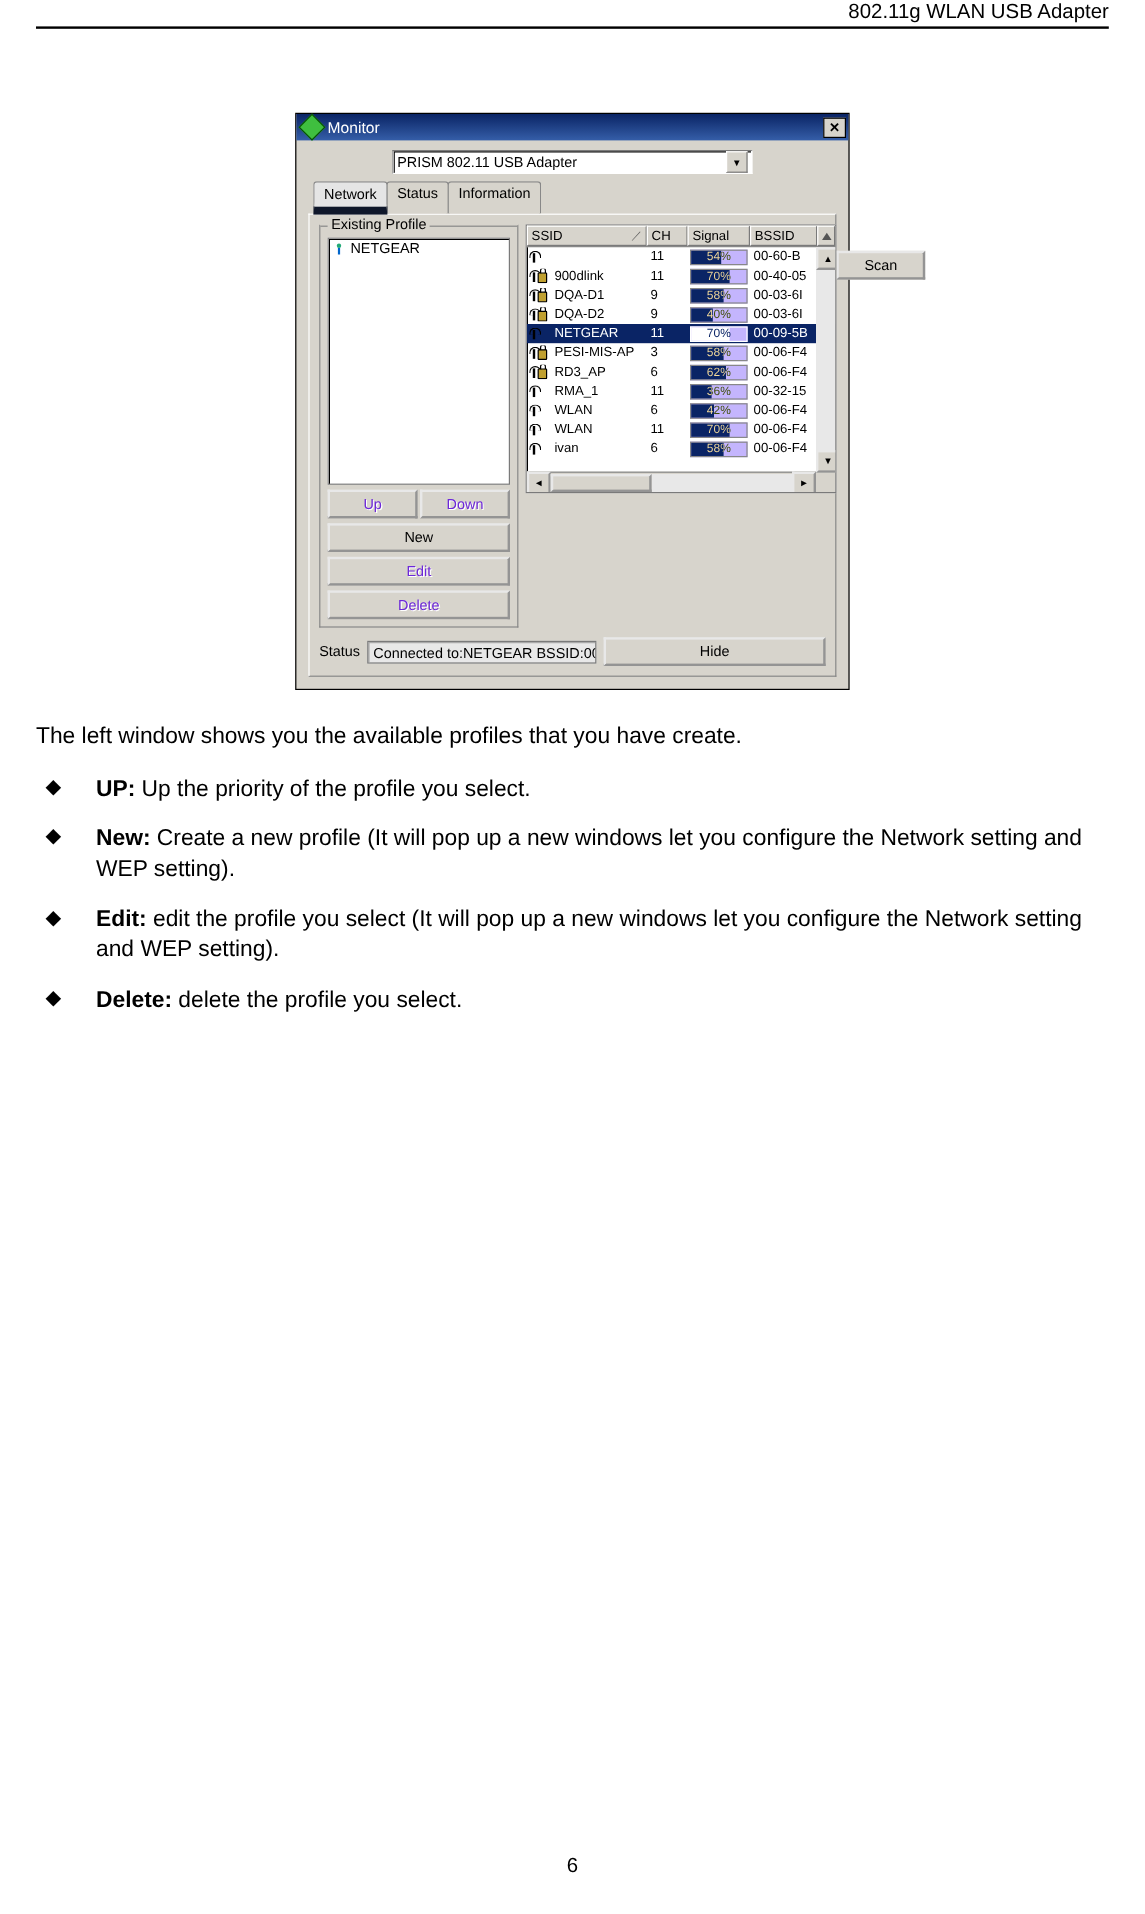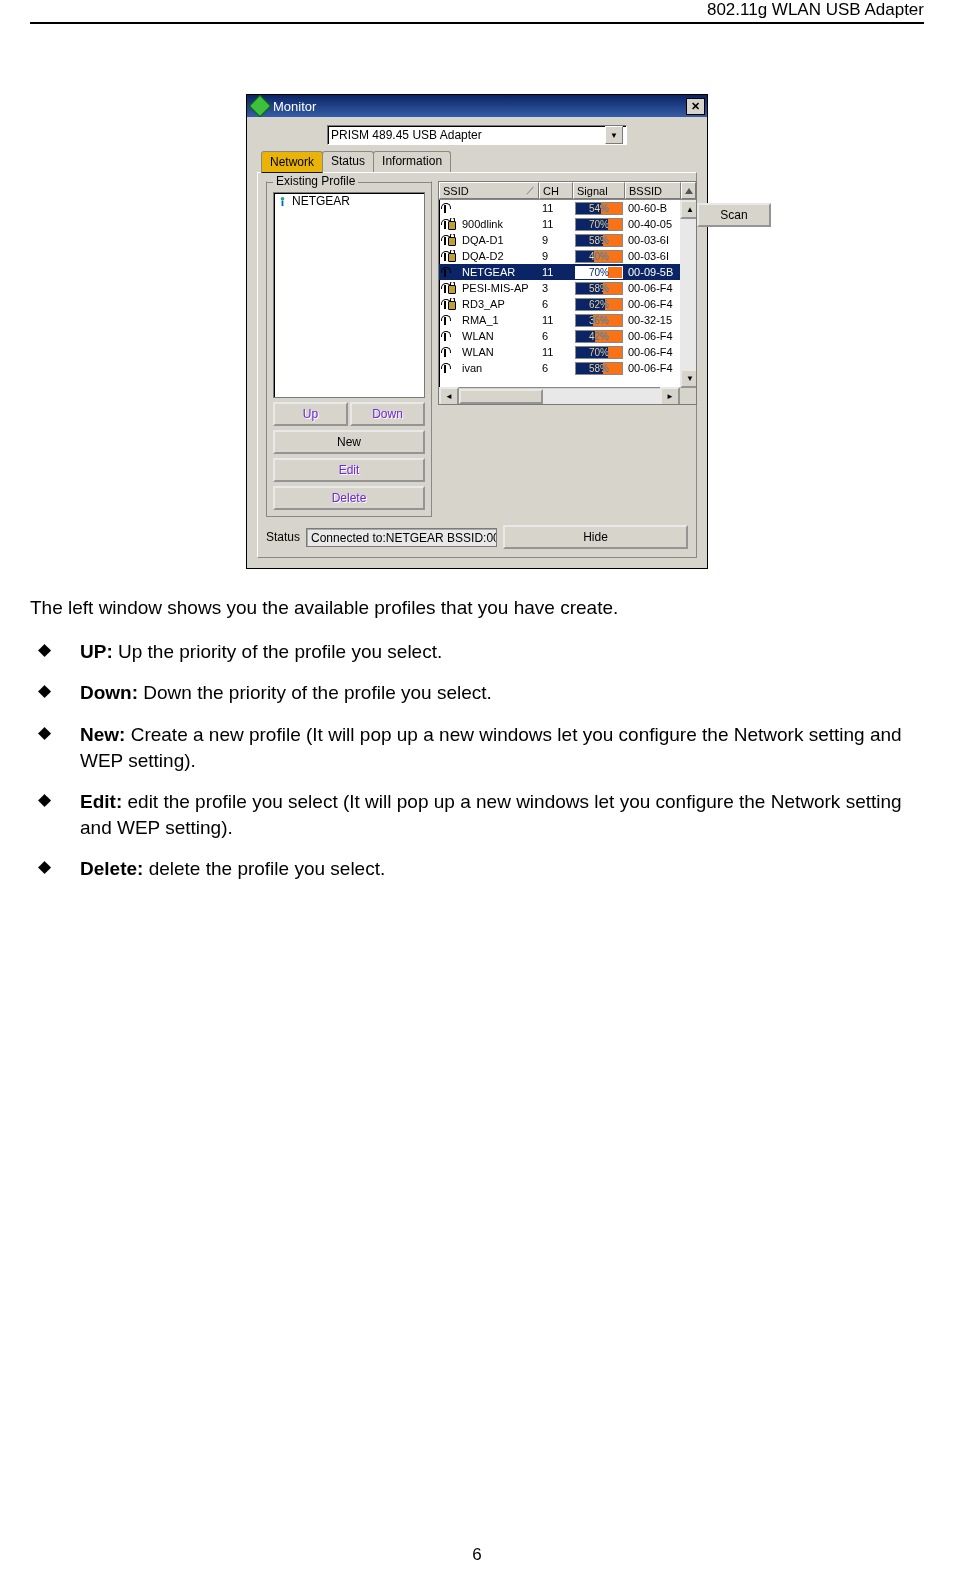--- a/index.html
+++ b/index.html
@@ -13,21 +13,21 @@
 .titlebar-icon{width:14px;height:14px;background:#3fbf3f;border:1px solid #064f06;transform:rotate(45deg);margin:0 5px 0 3px}
 .titlebar-text{flex:1;font-weight:400;font-size:13px}
 .close-btn{width:17px;height:15px;background:#d7d4cc;border:1px solid #000;display:flex;align-items:center;justify-content:center;font-family:Arial;font-weight:700;font-size:11px;color:#000}
 .win-body{padding:8px 10px 10px 10px}
 .dd{display:flex;justify-content:center;margin-bottom:6px}
 .dd select,.dd-box{width:300px;height:20px;background:#fff;border:1px solid #7a7a7a;border-right-color:#fff;border-bottom-color:#fff;box-shadow:inset 1px 1px 0 #000;font-size:12px;padding:1px 3px;box-sizing:border-box;position:relative}
 .dd-box{display:flex;align-items:center;justify-content:space-between}
 .dd-arrow{width:16px;height:16px;background:#d7d4cc;border:1px solid #fff;border-right-color:#7a7a7a;border-bottom-color:#7a7a7a;display:flex;align-items:center;justify-content:center;font-size:8px}
 .tabs{display:flex;margin-left:4px}
 .tab{padding:2px 8px;border:1px solid #888;border-bottom:none;background:#d7d4cc;border-radius:3px 3px 0 0;margin-right:-1px;font-size:12px;position:relative}
-.tab.active{background:#eab308;z-index:2;border-bottom:1px solid #0f172a;margin-bottom:-1px;padding:3px 8px}
+.tab.active{background:#e5e5e5;z-index:2;border-bottom:7px solid #0f172a;margin-bottom:-1px;padding:3px 8px}
 .tab-pane{border:1px solid #888;border-top-color:#fff;border-left-color:#fff;padding:8px;background:#d7d4cc}
 .row1{display:flex;gap:6px}
 .groupbox{border:1px solid #888;border-top-color:#fff0;position:relative;padding:10px 6px 6px 6px;flex:0 0 152px}
 .groupbox-label{position:absolute;top:-8px;left:6px;background:#d7d4cc;padding:0 3px;font-size:12px}
 .groupbox::before{content:"";position:absolute;top:0;left:0;right:0;border-top:1px solid #888}
 .profile-list{height:204px;background:#fff;border:1px solid #7a7a7a;box-shadow:inset 1px 1px 0 #000;overflow:hidden;font-size:12px}
 .profile-item{display:flex;align-items:center;padding:1px 3px;gap:4px}
 .sig-icon{width:11px;height:11px}
 .ant{width:6px;height:10px;position:relative;display:inline-block}
 .ant::before{content:"";position:absolute;left:2px;top:2px;width:2px;height:8px;background:#000}
@@ -48,21 +48,21 @@
 .th.sortbtn{width:15px;justify-content:center;padding:0}
 .sort-tri{width:0;height:0;border-left:4px solid transparent;border-right:4px solid transparent;border-bottom:6px solid #555}
 .tbody{font-size:11px;overflow:hidden}
 .tr{display:flex;height:16px;align-items:center}
 .tr.sel{background:#0a2465;color:#fff}
 .td{box-sizing:border-box;padding:0 3px;overflow:hidden;white-space:nowrap}
 .td.ic{width:20px;display:flex;align-items:center;gap:1px;padding-left:3px}
 .td.ssid{width:80px}
 .td.ch{width:34px}
 .td.sig{width:52px;position:relative;padding:1px 2px}
-.sigbar-bg{height:13px;background:#f97316;border:1px solid #888;position:relative;box-sizing:border-box}
+.sigbar-bg{height:13px;background:#c4b5fd;border:1px solid #888;position:relative;box-sizing:border-box}
 .sigbar-fill{position:absolute;top:0;bottom:0;left:0;background:#0a2465}
 .sigbar-txt{position:absolute;top:0;left:0;right:0;bottom:0;display:flex;align-items:center;justify-content:center;font-size:10px;color:#000;mix-blend-mode:difference;filter:invert(1)}
 .tr.sel .sigbar-fill{background:#fff}
 .tr.sel .sigbar-bg{border-color:#fff}
 .tr.sel .sigbar-txt{mix-blend-mode:normal;filter:none;color:#0a2465}
 .td.bssid{width:60px}
 .hscroll{position:absolute;left:0;right:16px;bottom:0;height:16px;background:#d7d4cc;border-top:1px solid #888;display:flex;align-items:center}
 .hs-btn{width:16px;height:15px;background:#d7d4cc;border:2px outset #e8e8e8;display:flex;align-items:center;justify-content:center;font-size:8px}
 .hs-track{flex:1;background:#e8e8e8;height:15px;position:relative}
 .hs-thumb{position:absolute;left:0;width:80px;top:0;bottom:0;background:#d7d4cc;border:2px outset #e8e8e8}
@@ -90,21 +90,21 @@
   <div class="scr-wrap">
     <div class="win">
       <div class="titlebar">
         <div class="titlebar-icon"></div>
         <div class="titlebar-text">Monitor</div>
         <div class="close-btn">✕</div>
       </div>
       <div class="win-body">
         <div class="dd">
           <div class="dd-box">
-            <span>PRISM 489.45 USB Adapter</span>
+            <span>PRISM 802.11 USB Adapter</span>
             <span class="dd-arrow">▼</span>
           </div>
         </div>
 
         <div class="tabs">
           <div class="tab active">Network</div>
           <div class="tab">Status</div>
           <div class="tab">Information</div>
         </div>
 
@@ -337,20 +337,19 @@
             <div class="wbtn hide-btn">Hide</div>
           </div>
         </div>
       </div>
     </div>
   </div>
 
   <p class="body-text">The left window shows you the available profiles that you have create.</p>
   <ul class="blist" id="bullets">
       <li><span class="bold">UP:</span><span> Up the priority of the profile you select.</span></li>
-      <li><span class="bold">Down:</span><span> Down the priority of the profile you select.</span></li>
       <li><span class="bold">New:</span><span> Create a new profile (It will pop up a new windows let you configure the Network setting and WEP setting).</span></li>
       <li><span class="bold">Edit:</span><span> edit the profile you select (It will pop up a new windows let you configure the Network setting and WEP setting).</span></li>
       <li><span class="bold">Delete:</span><span> delete the profile you select.</span></li>
     </ul>
 
   <div class="page-num">6</div>
 </div>
 
 </body></html>

